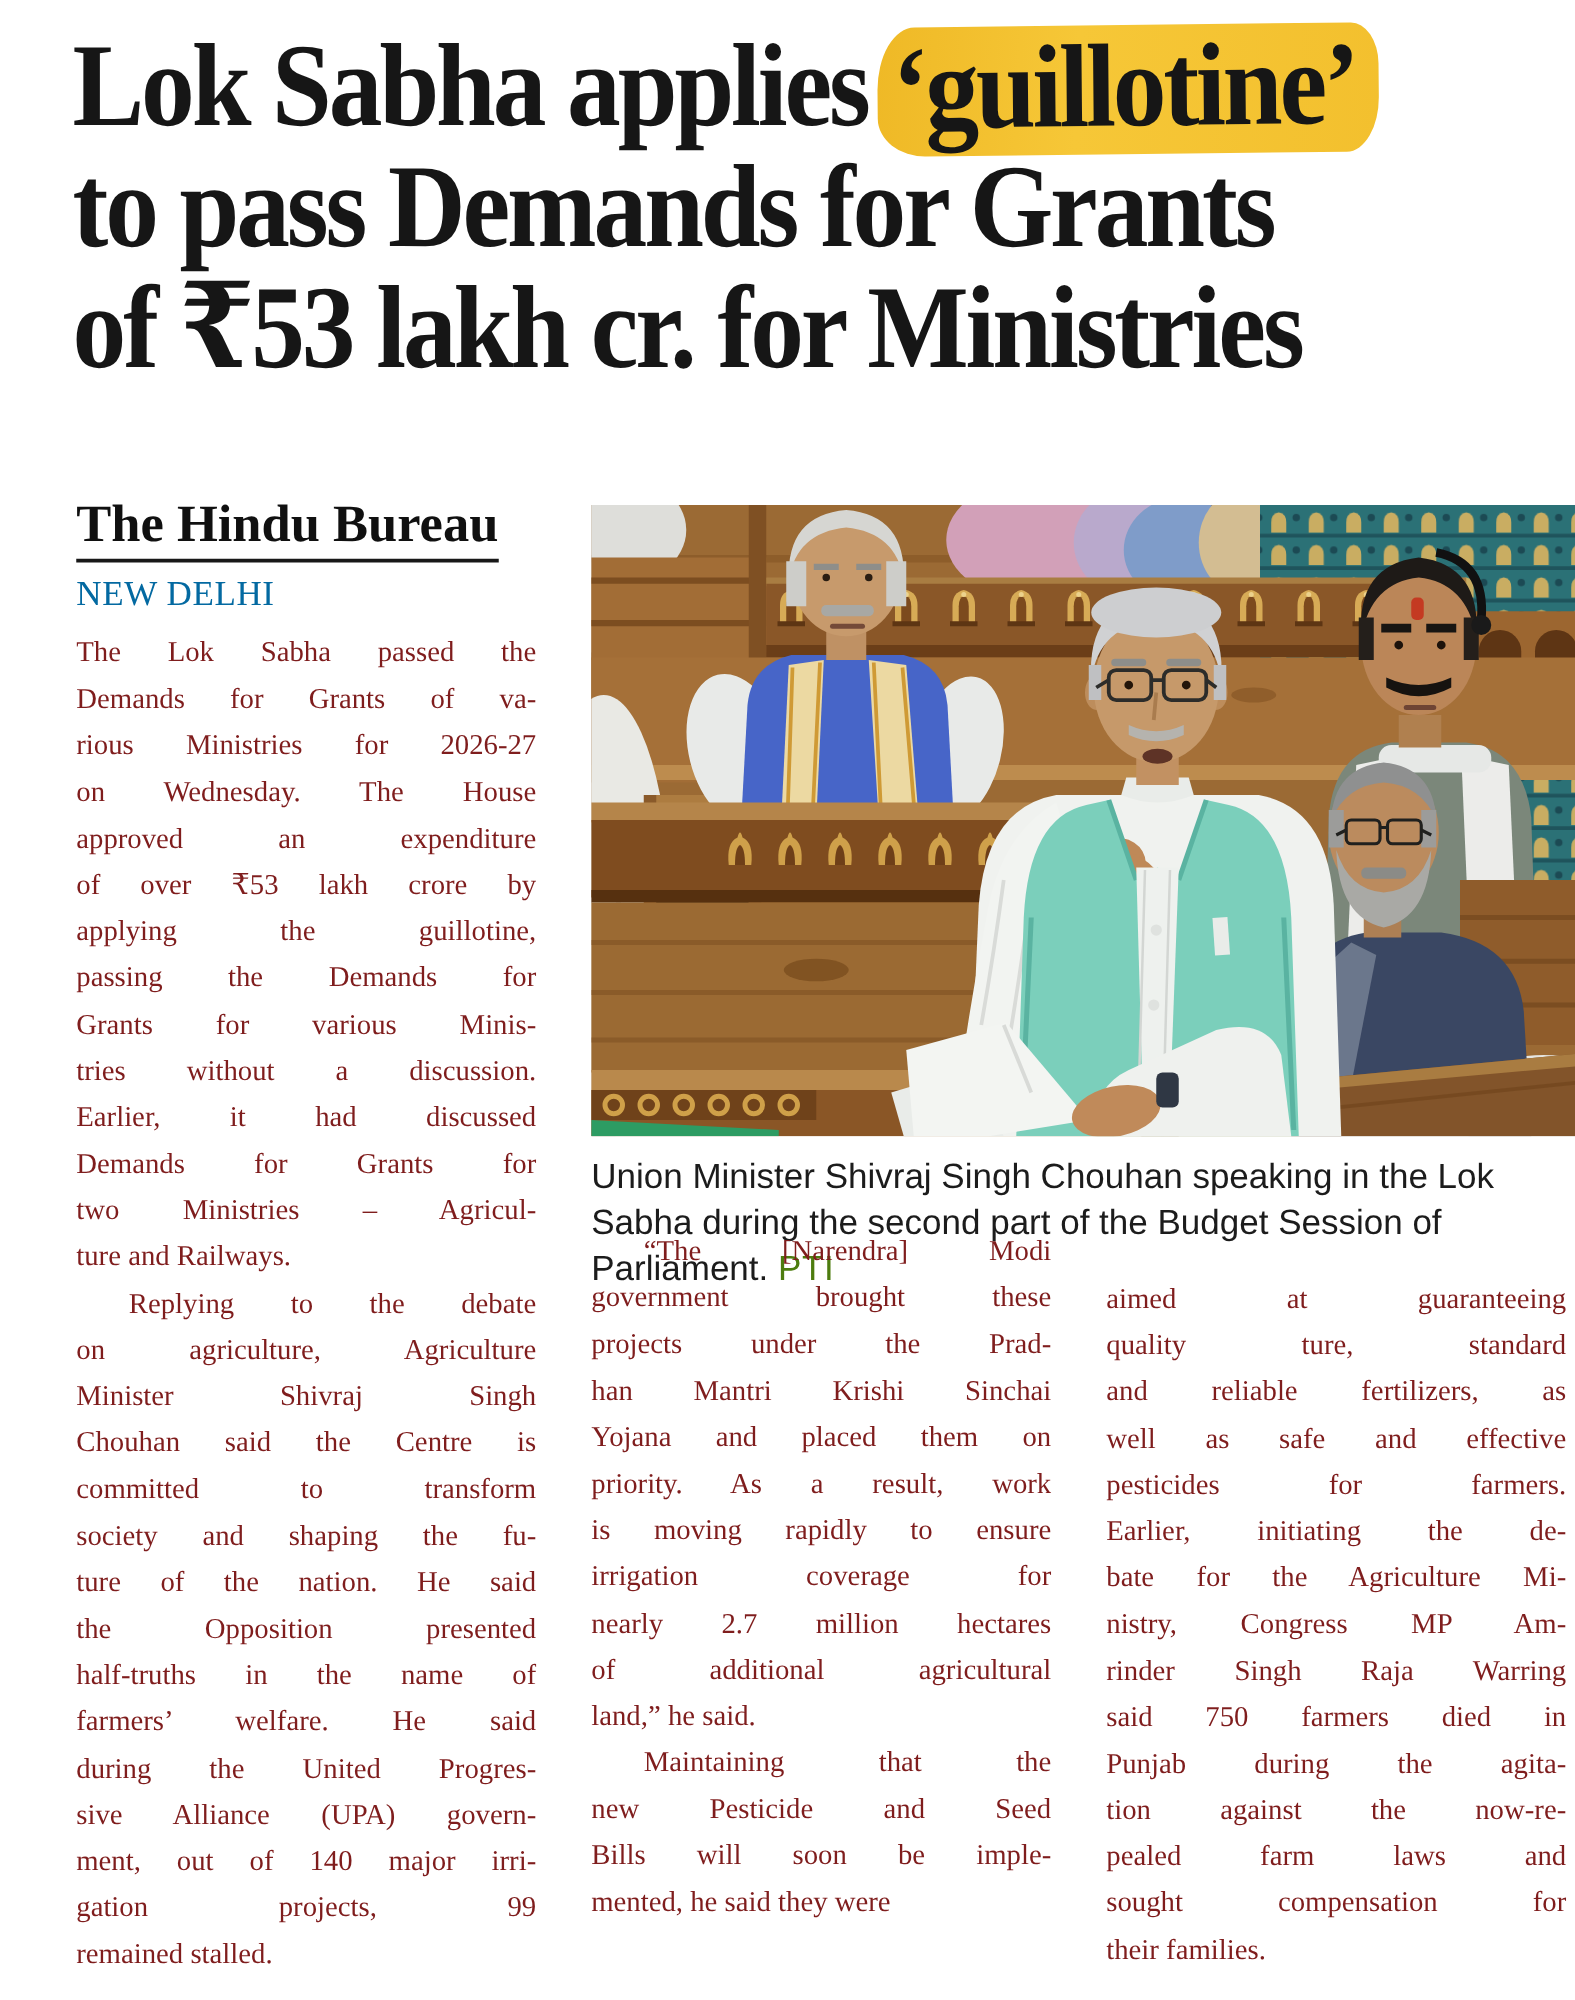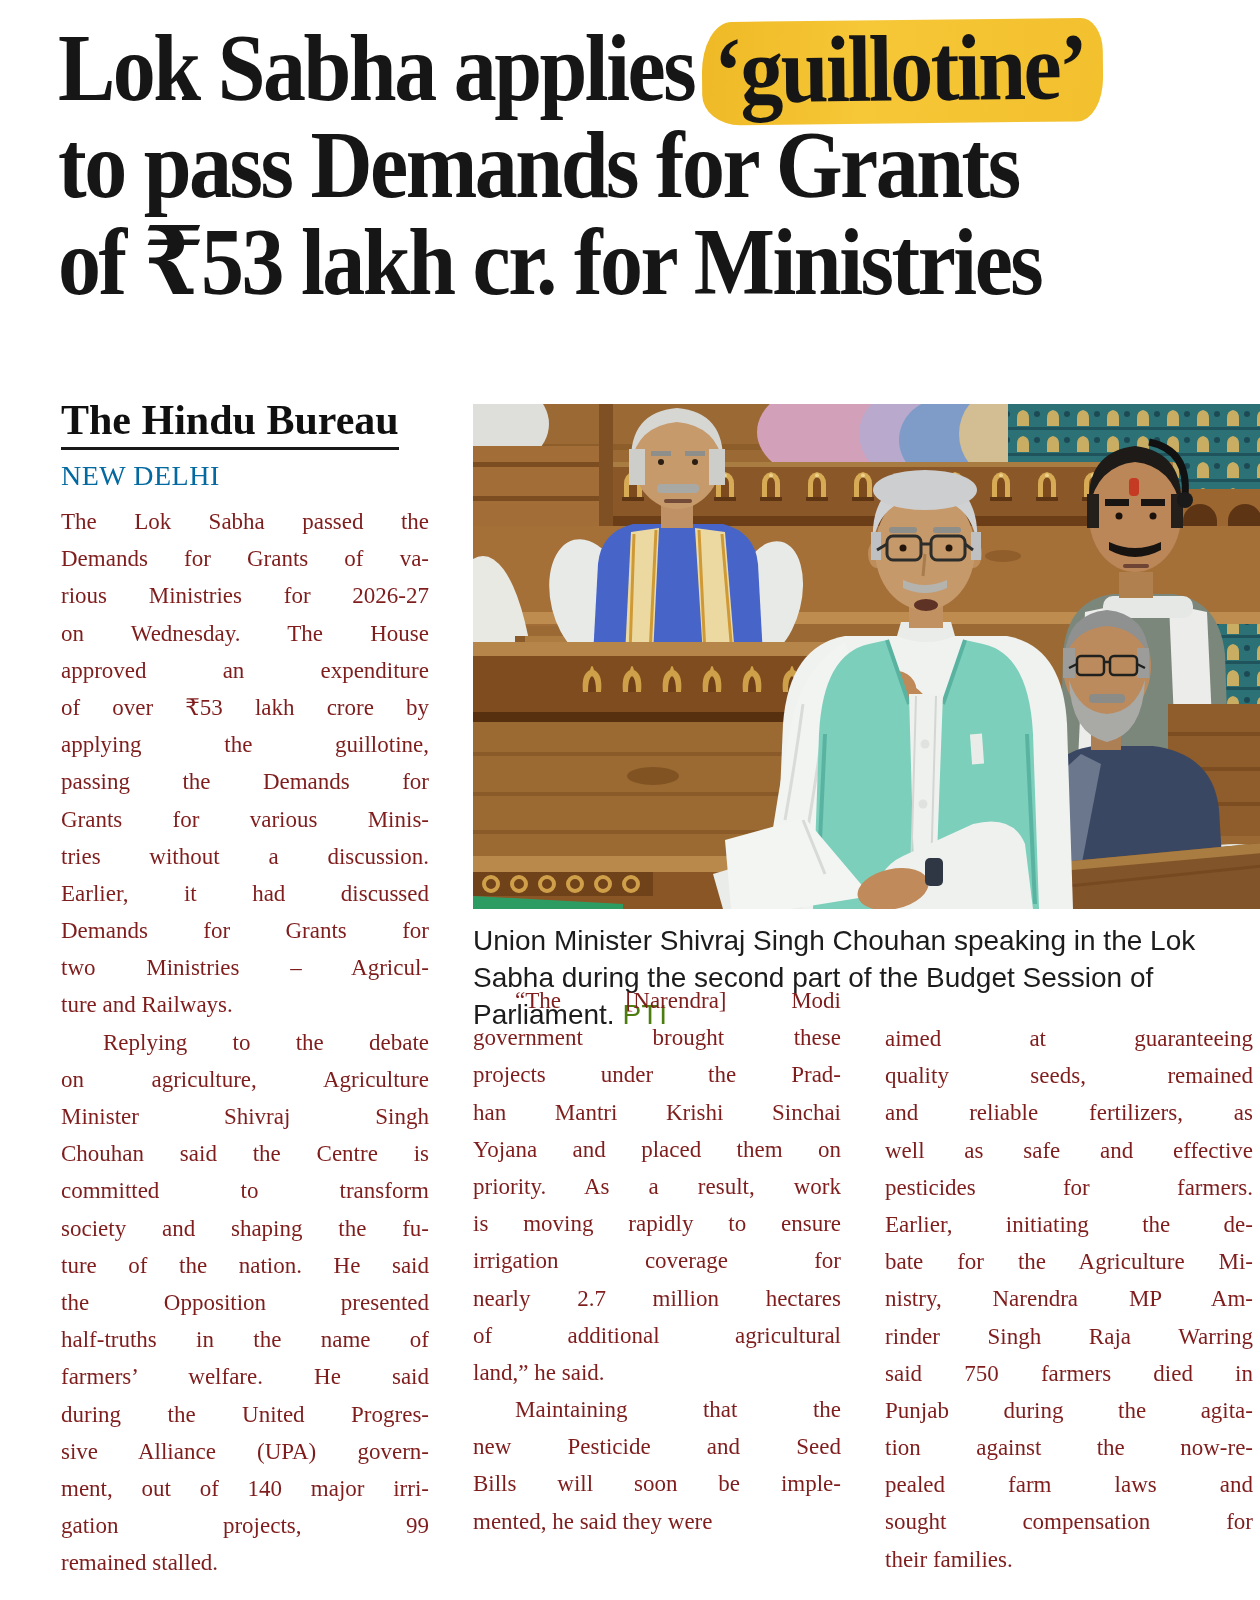--- a/index.html
+++ b/index.html
@@ -332,27 +332,27 @@
       <div class="para">
         <div class="jline first">Maintaining that the</div>
         <div class="jline">new Pesticide and Seed</div>
         <div class="jline">Bills will soon be imple-</div>
         <div class="jline end">mented, he said they were</div>
       </div>
     </div>
   <div class="col" id="col3">
       <div class="para">
         <div class="jline">aimed at guaranteeing</div>
-        <div class="jline">quality seeds, remained</div>
+        <div class="jline">quality ture, standard</div>
         <div class="jline">and reliable fertilizers, as</div>
         <div class="jline">well as safe and effective</div>
         <div class="jline">pesticides for farmers.</div>
         <div class="jline">Earlier, initiating the de-</div>
         <div class="jline">bate for the Agriculture Mi-</div>
-        <div class="jline">nistry, Narendra MP Am-</div>
+        <div class="jline">nistry, Congress MP Am-</div>
         <div class="jline">rinder Singh Raja Warring</div>
         <div class="jline">said 750 farmers died in</div>
         <div class="jline">Punjab during the agita-</div>
         <div class="jline">tion against the now-re-</div>
         <div class="jline">pealed farm laws and</div>
         <div class="jline">sought compensation for</div>
         <div class="jline end">their families.</div>
       </div>
     </div>
 

